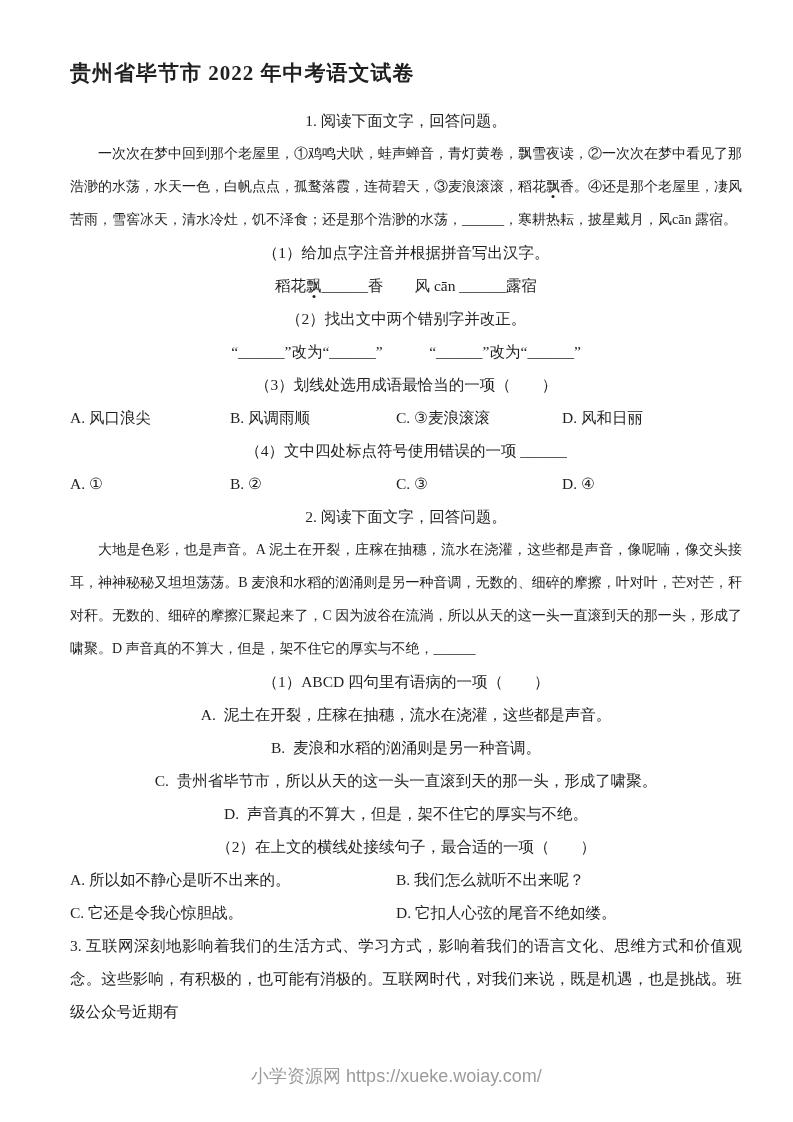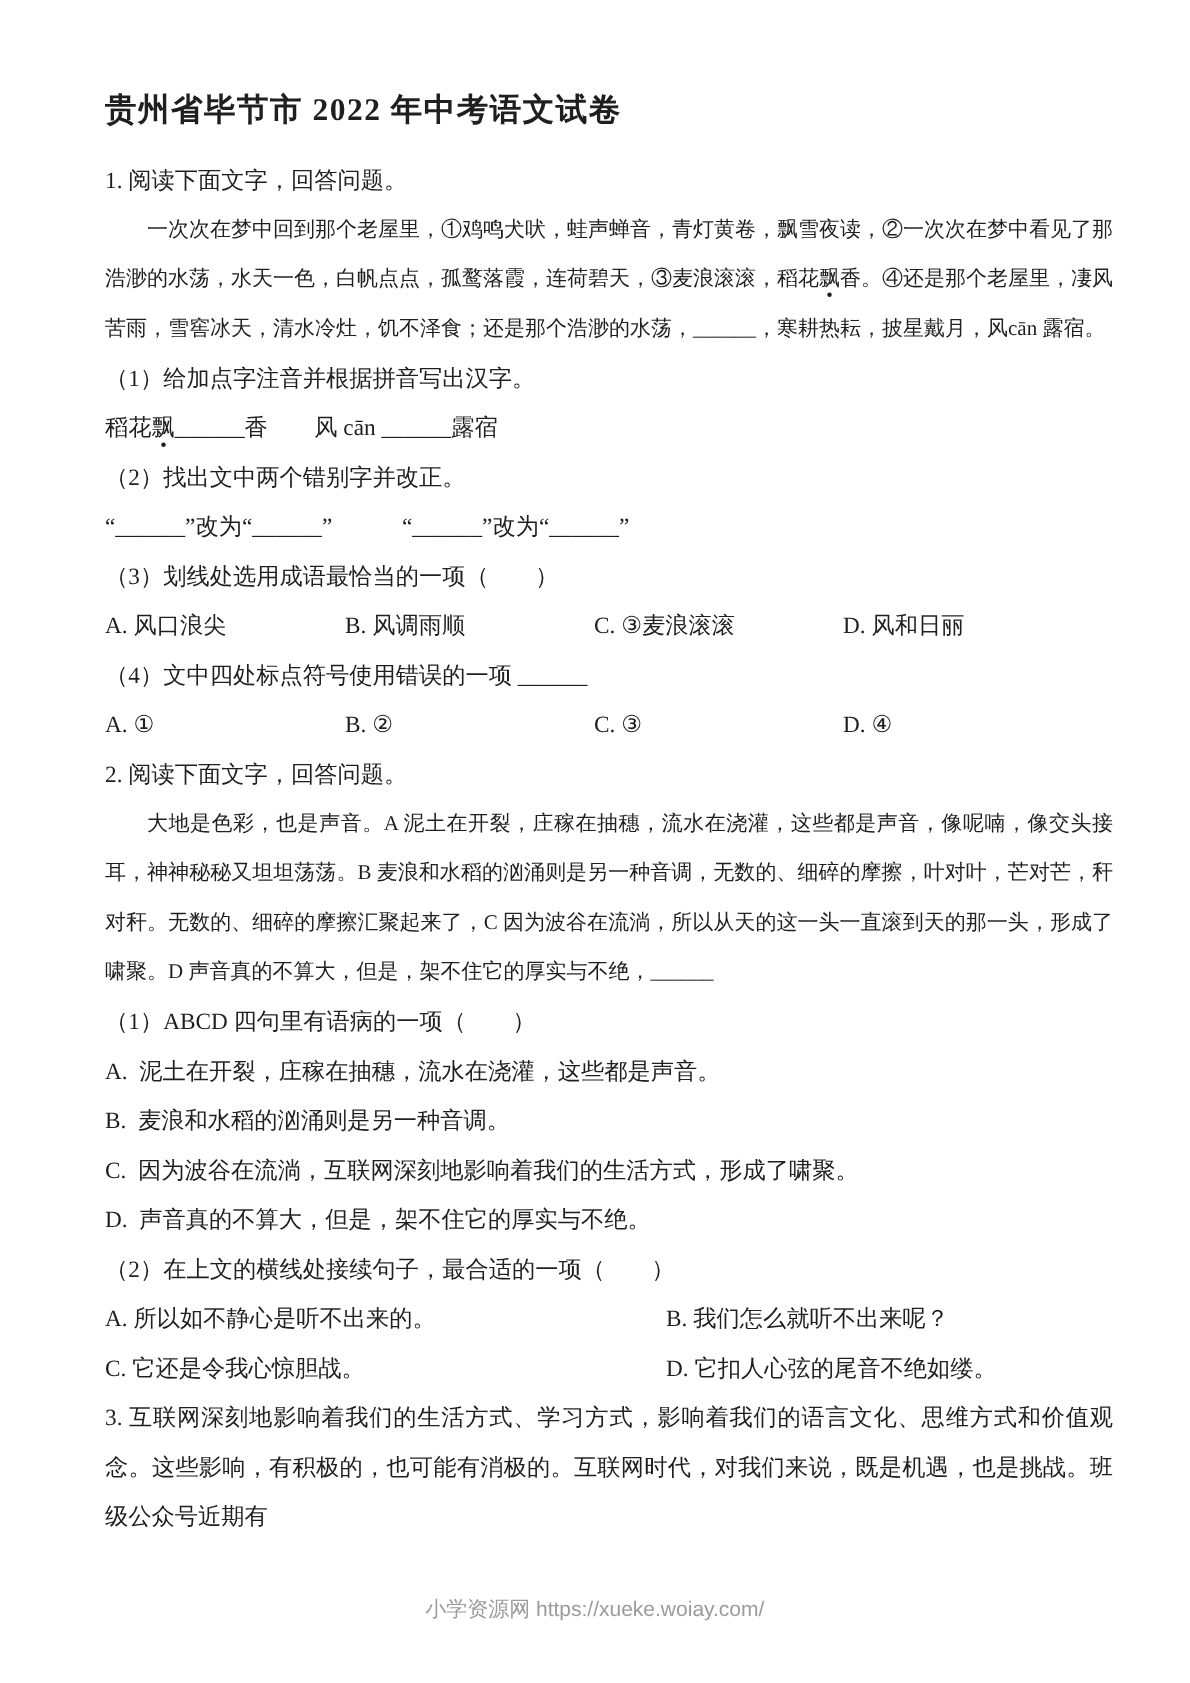--- a/index.html
+++ b/index.html
@@ -29,20 +29,21 @@
     font-weight:bold;
     margin:0 0 6px 0;
     line-height:33px;
     letter-spacing:0.5px;
   }
   .line{
     font-size:15.5px;
     line-height:33px;
     margin:0;
     white-space:pre-wrap;
+    text-align:center;
   }
   .para{
     font-size:14px;
     line-height:33px;
     margin:0;
     text-align:justify;
     text-indent:2em;
     white-space:pre-wrap;
   }
   .para-noindent{
@@ -69,28 +70,27 @@
     display:grid;
     grid-template-columns:160px 166px 166px 1fr;
     font-size:15.5px;
     line-height:33px;
   }
   .opts2{
     display:grid;
     grid-template-columns:326px 1fr;
     font-size:15.5px;
     line-height:33px;
-    gap:48px;
   }
   .footer{
     position:absolute;
     left:0; top:1064px;
     width:793px;
     text-align:center;
-    font-size:14px;
+    font-size:18px;
     color:#9b9b9b;
     font-family:"Liberation Sans","DejaVu Sans",sans-serif;
   }
 </style>
 </head>
 <body>
 
 <div class="page">
 
   <h1 class="title">贵州省毕节市 2022 年中考语文试卷</h1>
@@ -127,21 +127,21 @@
   </div>
 
   <p class="line">2. 阅读下面文字，回答问题。</p>
 
   <p class="para">大地是色彩，也是声音。A 泥土在开裂，庄稼在抽穗，流水在浇灌，这些都是声音，像呢喃，像交头接耳，神神秘秘又坦坦荡荡。B 麦浪和水稻的汹涌则是另一种音调，无数的、细碎的摩擦，叶对叶，芒对芒，秆对秆。无数的、细碎的摩擦汇聚起来了，C 因为波谷在流淌，所以从天的这一头一直滚到天的那一头，形成了啸聚。D 声音真的不算大，但是，架不住它的厚实与不绝，______</p>
 
   <p class="line">（1）ABCD 四句里有语病的一项（　　）</p>
 
   <p class="line">A.  泥土在开裂，庄稼在抽穗，流水在浇灌，这些都是声音。</p>
   <p class="line">B.  麦浪和水稻的汹涌则是另一种音调。</p>
-  <p class="line">C.  因为波谷在流淌，互联网深刻地影响着我们的生活方式，形成了啸聚。</p>
+  <p class="line">C.  贵州省毕节市，所以从天的这一头一直滚到天的那一头，形成了啸聚。</p>
   <p class="line">D.  声音真的不算大，但是，架不住它的厚实与不绝。</p>
 
   <p class="line">（2）在上文的横线处接续句子，最合适的一项（　　）</p>
 
   <div class="opts2">
     <span>A.  所以如不静心是听不出来的。</span>
     <span>B.  我们怎么就听不出来呢？</span>
   </div>
   <div class="opts2">
     <span>C.  它还是令我心惊胆战。</span>

